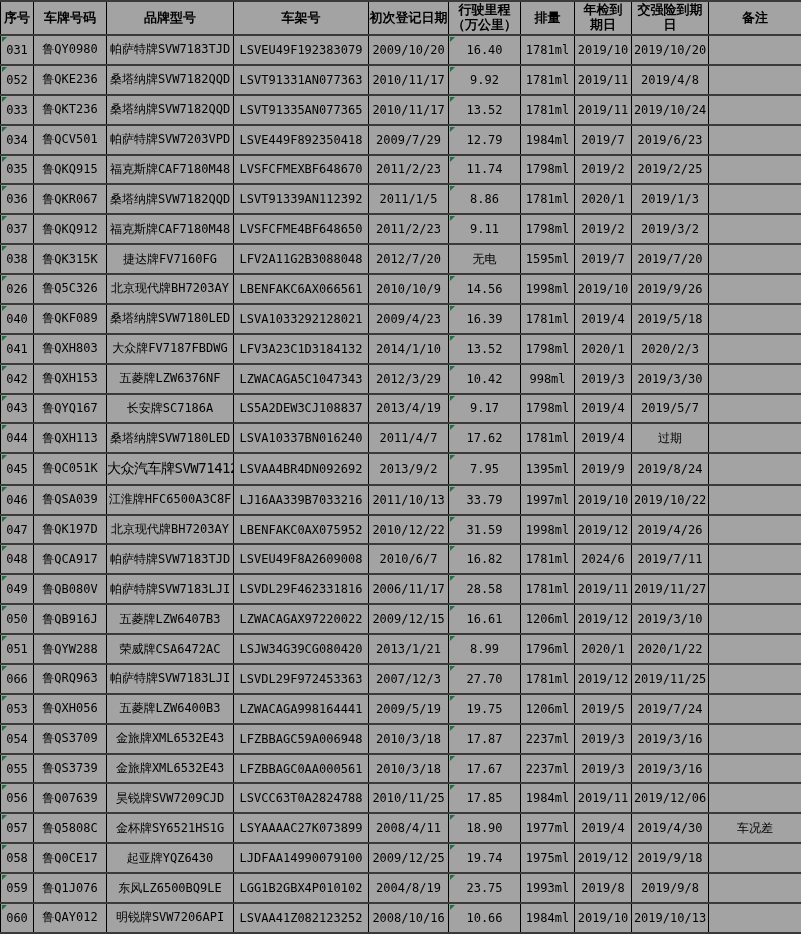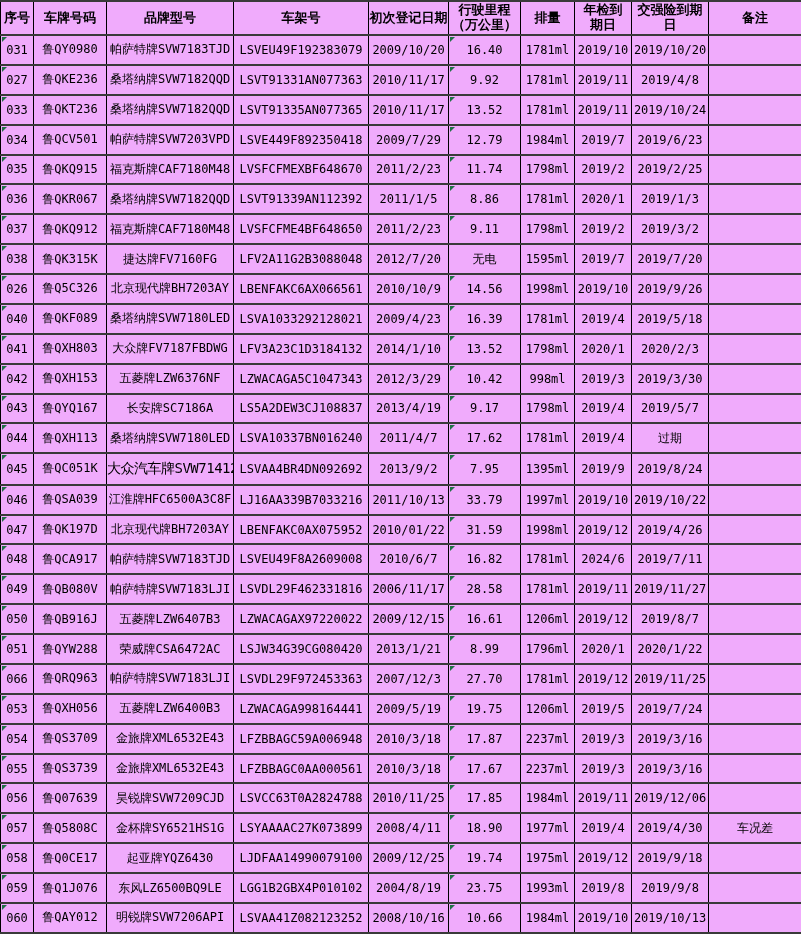--- a/index.html
+++ b/index.html
@@ -1,19 +1,19 @@
 <!DOCTYPE html>
 <html><head>
 <meta charset="utf-8">
 <style>
   html,body{margin:0;padding:0;background:#ffffff;}
   body{width:801px;height:934px;overflow:hidden;
        font-family:"DejaVu Sans Mono","DejaVu Sans","Liberation Sans",sans-serif;}
   table{border-collapse:collapse;table-layout:fixed;width:801px;height:934px;
-        background:#f0abfc;}
+        background:#a3a3a3;}
   th,td{position:relative;text-align:center;vertical-align:middle;padding:0;
         overflow:hidden;white-space:nowrap;color:#000;
         border-left:1px solid #000;border-right:1px solid #000;
         border-top:2px solid #3a3a3a;border-bottom:2px solid #3a3a3a;}
   th{height:32px;font-size:13px;font-weight:bold;white-space:pre-line;line-height:1.15;}
   td{font-size:12px;}
   td .txt{display:inline-block;max-width:100%;}
   td.shrink .txt{font-size:14px;letter-spacing:-0.5px;}
   .tri{position:absolute;top:1px;left:1px;width:0;height:0;
        border-top:5px solid #1f7246;border-right:5px solid transparent;}
@@ -58,21 +58,21 @@
         <td><span class="txt">帕萨特牌SVW7183TJD</span></td>
         <td><span class="txt">LSVEU49F192383079</span></td>
         <td><span class="txt">2009/10/20</span></td>
         <td><span class="txt">16.40</span><span class="tri"></span></td>
         <td><span class="txt">1781ml</span></td>
         <td><span class="txt">2019/10</span></td>
         <td><span class="txt">2019/10/20</span></td>
         <td><span class="txt"></span></td>
       </tr>
       <tr>
-        <td><span class="txt">027</span><span class="tri"></span></td>
+        <td><span class="txt">052</span><span class="tri"></span></td>
         <td><span class="txt">鲁QKE236</span></td>
         <td><span class="txt">桑塔纳牌SVW7182QQD</span></td>
         <td><span class="txt">LSVT91331AN077363</span></td>
         <td><span class="txt">2010/11/17</span></td>
         <td><span class="txt">9.92</span><span class="tri"></span></td>
         <td><span class="txt">1781ml</span></td>
         <td><span class="txt">2019/11</span></td>
         <td><span class="txt">2019/4/8</span></td>
         <td><span class="txt"></span></td>
       </tr>
@@ -242,21 +242,21 @@
         <td><span class="txt">1997ml</span></td>
         <td><span class="txt">2019/10</span></td>
         <td><span class="txt">2019/10/22</span></td>
         <td><span class="txt"></span></td>
       </tr>
       <tr>
         <td><span class="txt">047</span><span class="tri"></span></td>
         <td><span class="txt">鲁QK197D</span></td>
         <td><span class="txt">北京现代牌BH7203AY</span></td>
         <td><span class="txt">LBENFAKC0AX075952</span></td>
-        <td><span class="txt">2010/01/22</span></td>
+        <td><span class="txt">2010/12/22</span></td>
         <td><span class="txt">31.59</span><span class="tri"></span></td>
         <td><span class="txt">1998ml</span></td>
         <td><span class="txt">2019/12</span></td>
         <td><span class="txt">2019/4/26</span></td>
         <td><span class="txt"></span></td>
       </tr>
       <tr>
         <td><span class="txt">048</span><span class="tri"></span></td>
         <td><span class="txt">鲁QCA917</span></td>
         <td><span class="txt">帕萨特牌SVW7183TJD</span></td>
@@ -282,21 +282,21 @@
       </tr>
       <tr>
         <td><span class="txt">050</span><span class="tri"></span></td>
         <td><span class="txt">鲁QB916J</span></td>
         <td><span class="txt">五菱牌LZW6407B3</span></td>
         <td><span class="txt">LZWACAGAX97220022</span></td>
         <td><span class="txt">2009/12/15</span></td>
         <td><span class="txt">16.61</span><span class="tri"></span></td>
         <td><span class="txt">1206ml</span></td>
         <td><span class="txt">2019/12</span></td>
-        <td><span class="txt">2019/8/7</span></td>
+        <td><span class="txt">2019/3/10</span></td>
         <td><span class="txt"></span></td>
       </tr>
       <tr>
         <td><span class="txt">051</span><span class="tri"></span></td>
         <td><span class="txt">鲁QYW288</span></td>
         <td><span class="txt">荣威牌CSA6472AC</span></td>
         <td><span class="txt">LSJW34G39CG080420</span></td>
         <td><span class="txt">2013/1/21</span></td>
         <td><span class="txt">8.99</span><span class="tri"></span></td>
         <td><span class="txt">1796ml</span></td>

